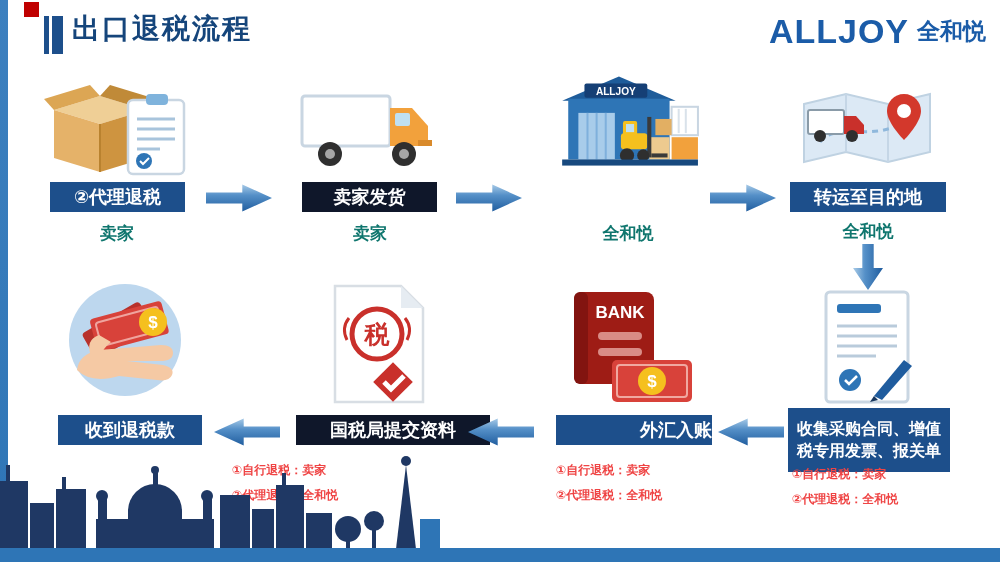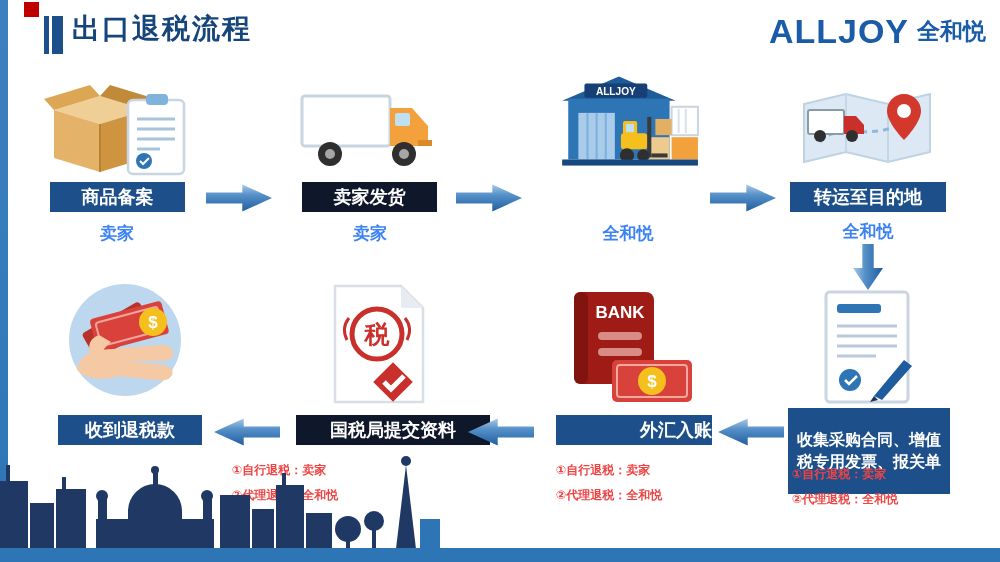--- a/index.html
+++ b/index.html
@@ -22,23 +22,23 @@
   .logo-en { font-size:34px; font-weight:800; color:#1B5CA8; letter-spacing:1px; }
   .logo-cn { font-size:23px; font-weight:bold; color:#1B5CA8; }
 
   .icon     { position:absolute; }
   .icon svg { width:100%; height:100%; display:block; }
 
   .step-box { position:absolute; height:30px; line-height:30px; text-align:center;
               color:#fff; font-size:18px; font-weight:bold; white-space:nowrap; }
   .step-box.dark  { background:#1D4F8B; }
   .step-box.light { background:#0f172a; }
-  .step-box.multi { height:auto; line-height:22px; padding:21px 6px; font-size:16px; white-space:normal;font-family:Liberation Serif, serif; }
-
-  .actor { position:absolute; text-align:center; font-size:17px; font-weight:bold; color:#3b82f6; }
+  .step-box.multi { height:auto; line-height:22px; padding:10px 6px; font-size:16px; white-space:normal;font-family:Liberation Serif, serif; }
+
+  .actor { position:absolute; text-align:center; font-size:17px; font-weight:bold; color:#0f766e; }
   .notes { position:absolute; font-size:12px; font-weight:bold; color:#ef4444; line-height:25px; }
 
   .arrow-right, .arrow-left { position:absolute; width:66px; height:28px;
       background:linear-gradient(180deg,#AACCE8 0%,#5590C8 40%,#1F5C9E 100%);
       clip-path:polygon(0 30%,55% 30%,55% 2%,100% 50%,55% 98%,55% 70%,0 70%); }
   .arrow-left { transform:scaleX(-1); }
   .arrow-down { position:absolute; width:30px; height:46px;
       background:linear-gradient(90deg,#AACCE8 0%,#5590C8 40%,#1F5C9E 100%);
       clip-path:polygon(31% 0,69% 0,69% 52%,100% 52%,50% 100%,0 52%,31% 52%); }
 </style>
@@ -126,21 +126,21 @@
       <path d="M22,62 C40,40 76,64 108,40" stroke="#8FB8DC" stroke-width="3" fill="none" stroke-dasharray="6 5"></path>
       <rect x="10" y="30" width="36" height="24" rx="2" fill="#FFFFFF" stroke="#8A9BA8" stroke-width="2"></rect>
       <path d="M46,36 h12 l8,9 v9 h-20 z" fill="#C9302B"></path>
       <circle cx="22" cy="56" r="6" fill="#2F2F2F"></circle>
       <circle cx="54" cy="56" r="6" fill="#2F2F2F"></circle>
       <path d="M106,14 c-10,0 -17,8 -17,17 c0,12 17,29 17,29 c0,0 17,-17 17,-29 c0,-9 -7,-17 -17,-17 z" fill="#D3382C"></path>
       <circle cx="106" cy="31" r="7" fill="#FFFFFF"></circle>
     </svg>
   </div>
 
-  <div class="step-box dark" style="left:50px;top:182px;width:135px;">商品备案</div>
+  <div class="step-box dark" style="left:50px;top:182px;width:135px;">②代理退税</div>
   <div class="step-box light" style="left:302px;top:182px;width:135px;">卖家发货</div>
   <div class="step-box dark" style="left:790px;top:182px;width:156px;">转运至目的地</div>
 
   <div class="arrow-right" style="left:206px;top:184px;"></div>
   <div class="arrow-right" style="left:456px;top:184px;"></div>
   <div class="arrow-right" style="left:710px;top:184px;"></div>
 
   <div class="actor" style="left:67px;top:222px;width:100px;">卖家</div>
   <div class="actor" style="left:320px;top:222px;width:100px;">卖家</div>
   <div class="actor" style="left:578px;top:222px;width:100px;">全和悦</div>

